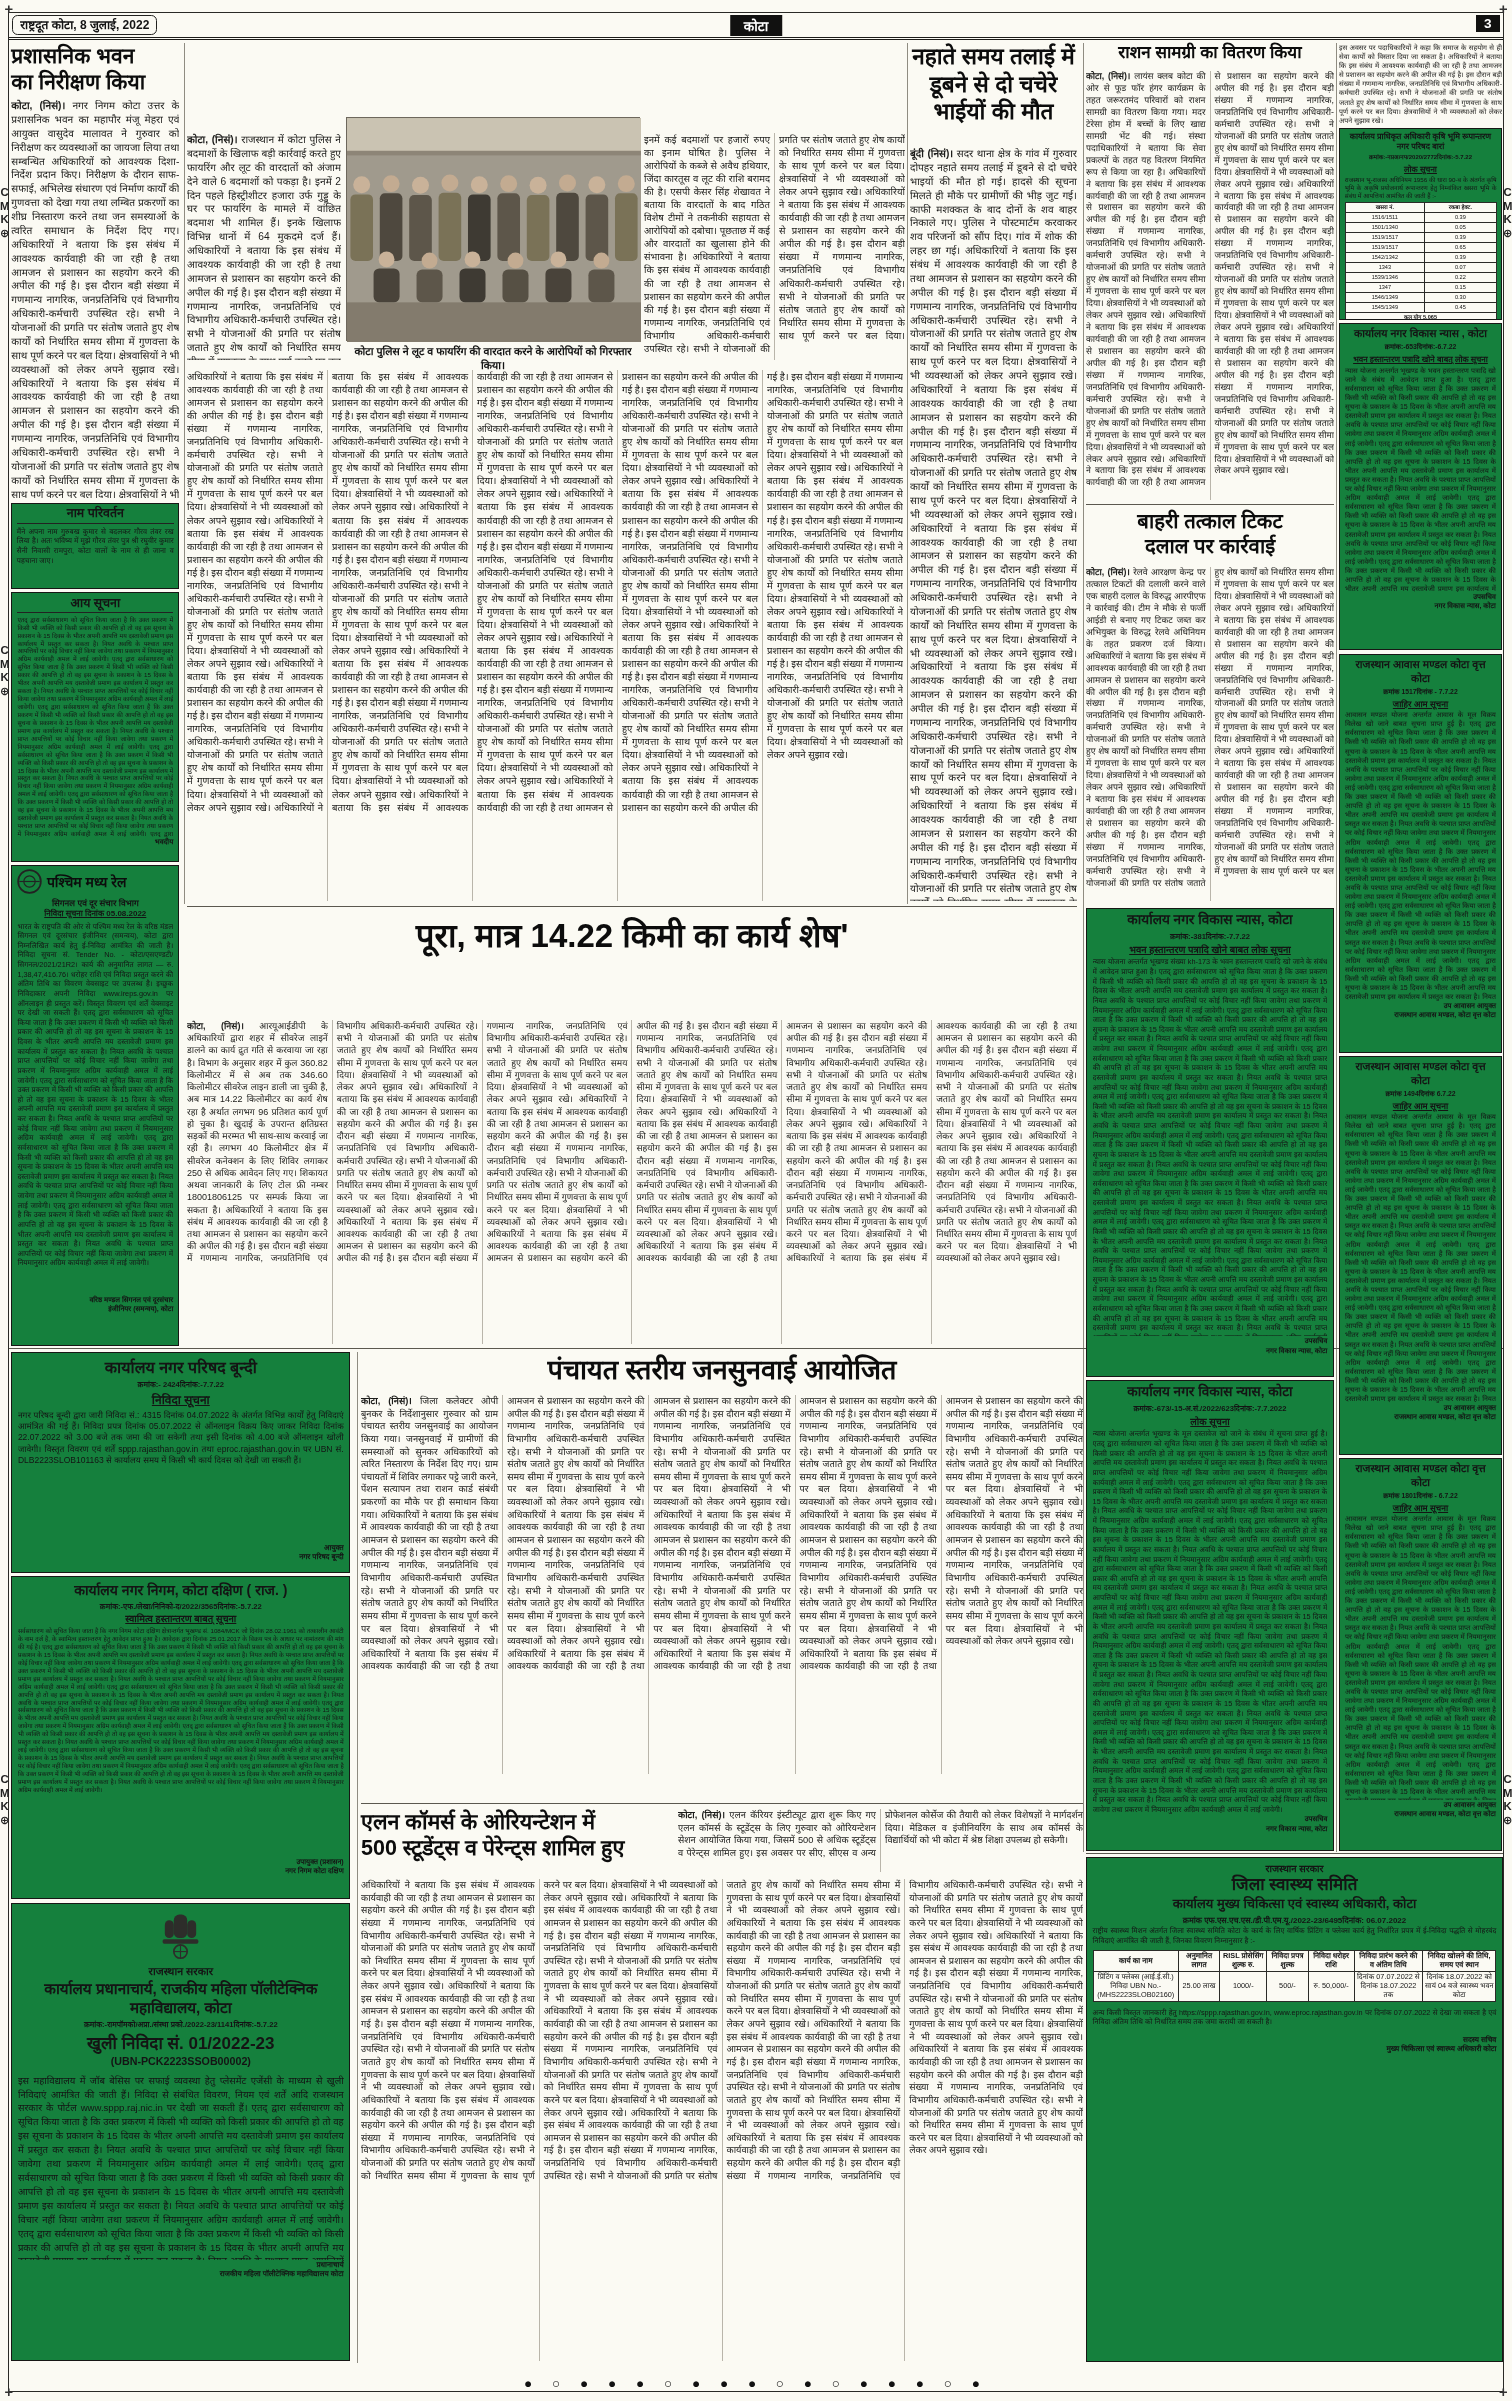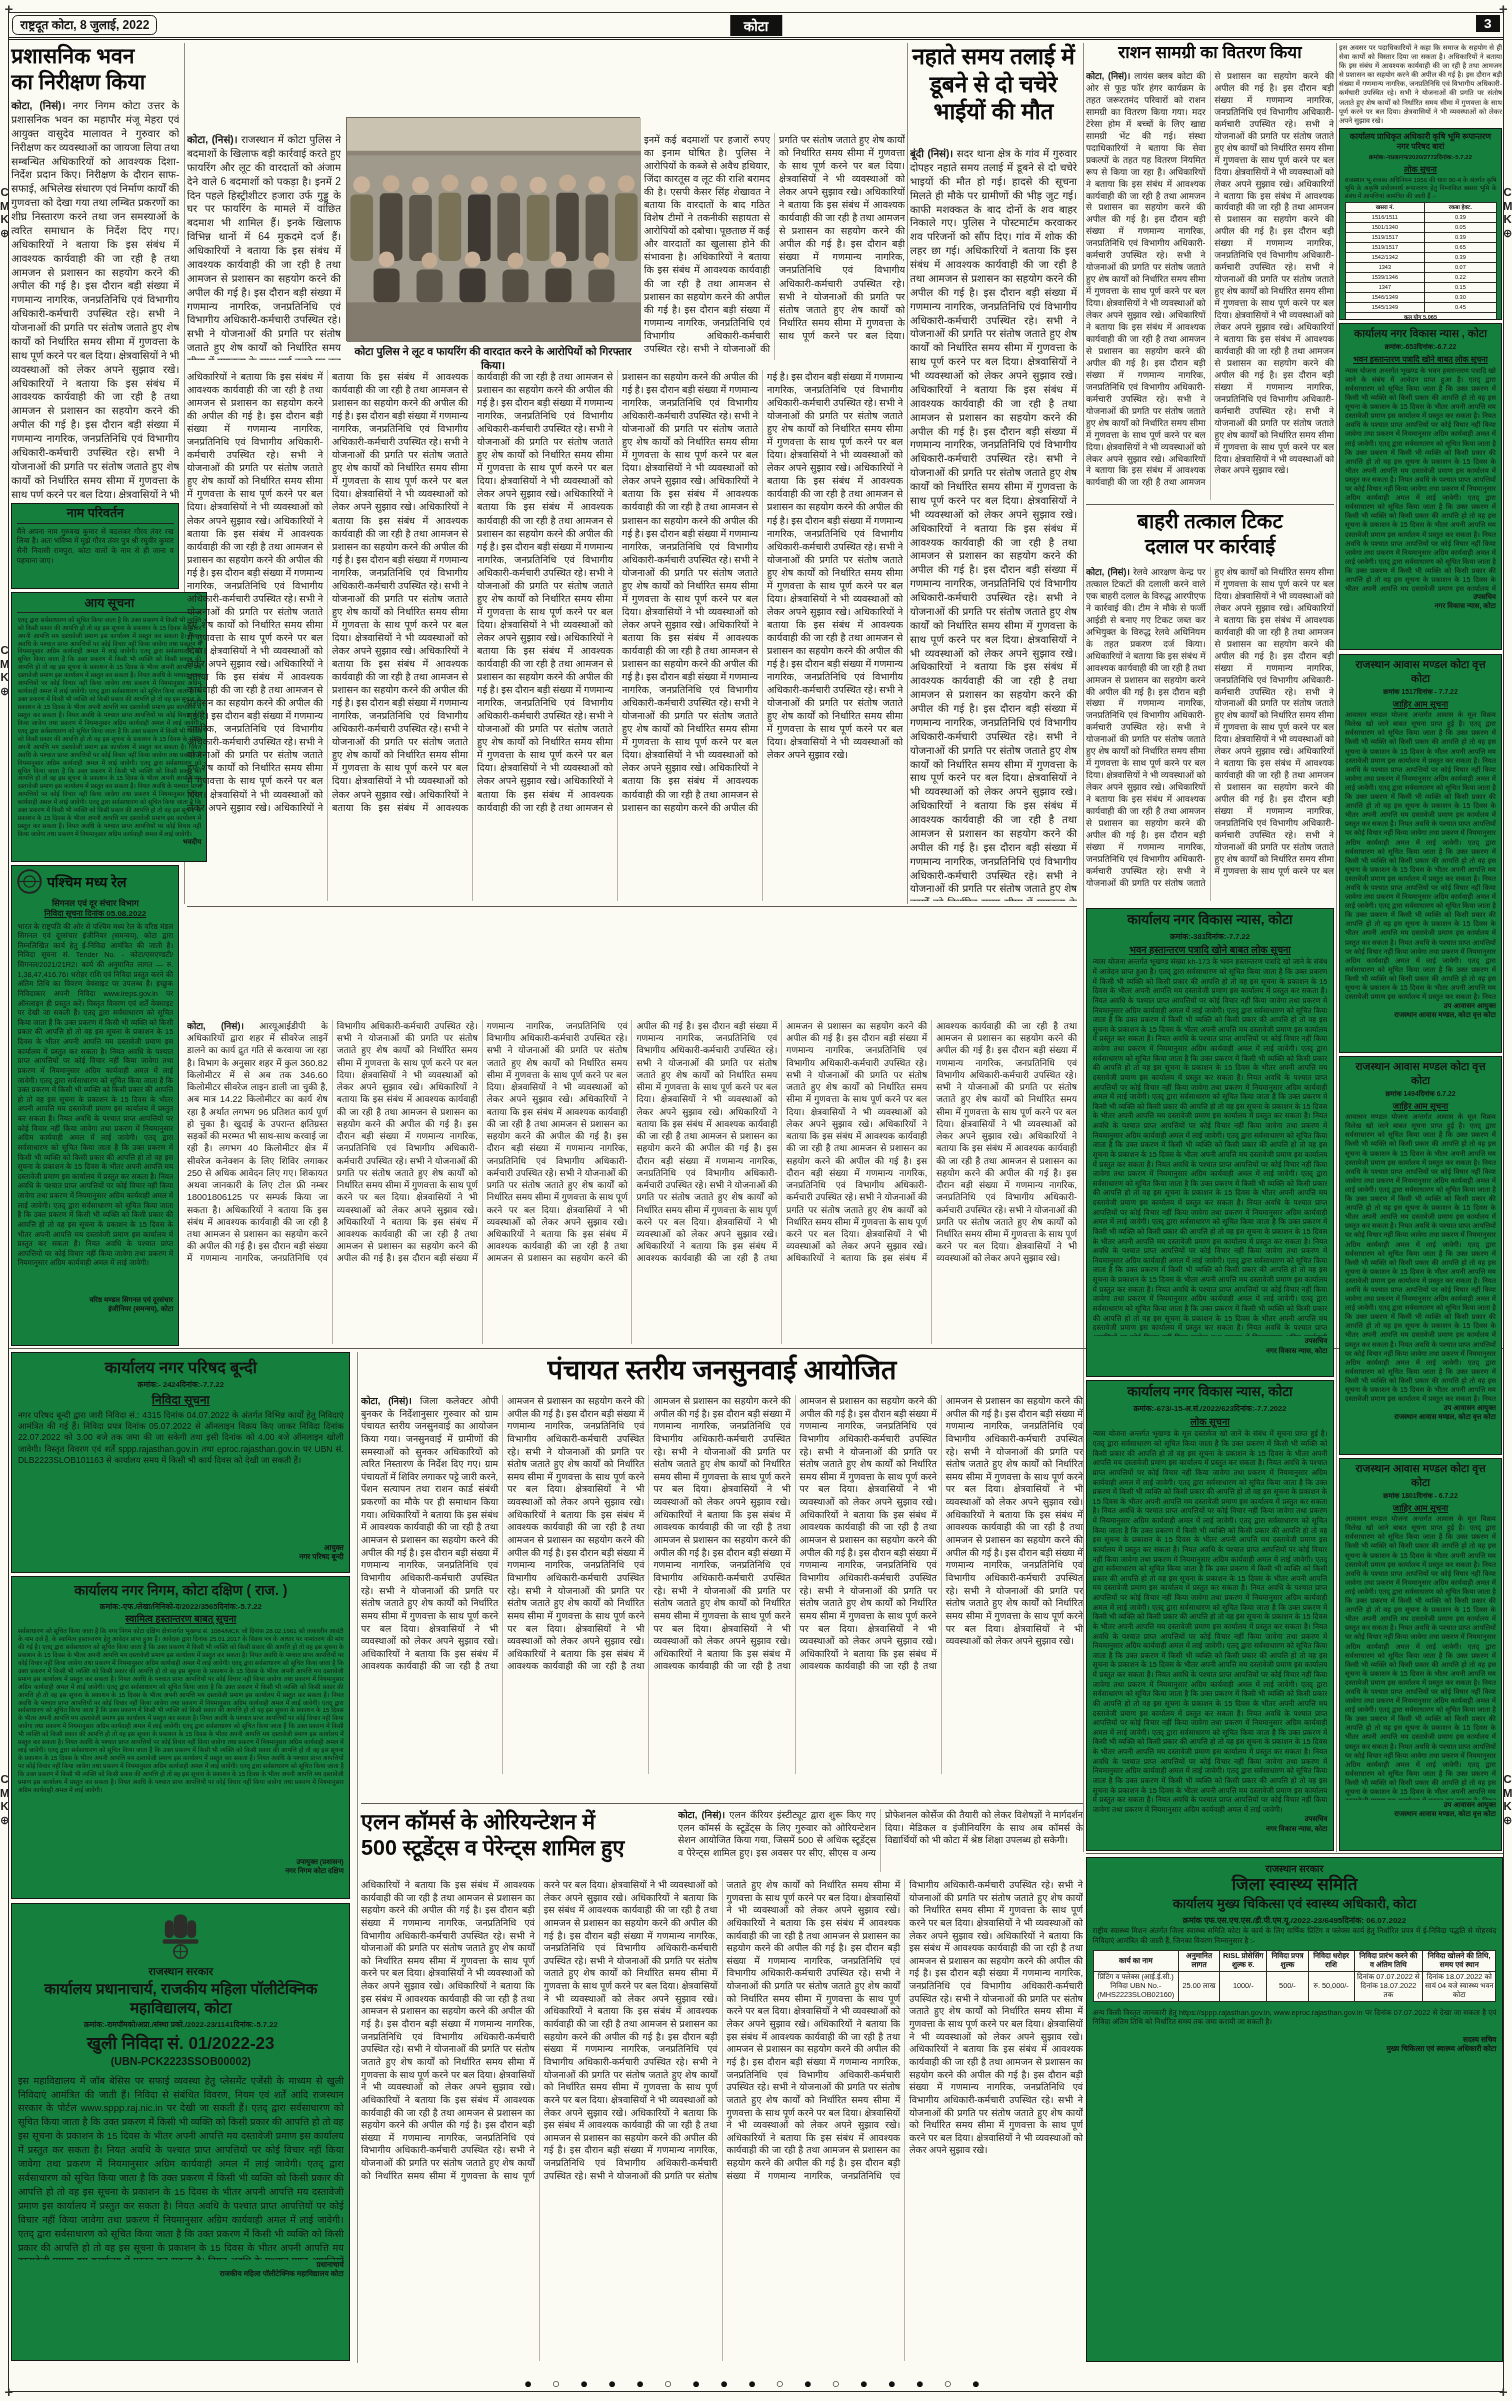--- a/index.html
+++ b/index.html
@@ -74,21 +74,21 @@
     <span class="dl">कोटा, (निसं)।</span>
     <span>नगर निगम कोटा उत्तर के प्रशासनिक भवन का महापौर मंजू मेहरा एवं आयुक्त वासुदेव मालावत ने गुरुवार को निरीक्षण कर व्यवस्थाओं का जायजा लिया तथा सम्बन्धित अधिकारियों को आवश्यक दिशा-निर्देश प्रदान किए। निरीक्षण के दौरान साफ-सफाई, अभिलेख संधारण एवं निर्माण कार्यों की गुणवत्ता को देखा गया तथा लम्बित प्रकरणों का शीघ्र निस्तारण करने तथा जन समस्याओं के त्वरित समाधान के निर्देश दिए गए।</span>
     <span>अधिकारियों ने बताया कि इस संबंध में आवश्यक कार्यवाही की जा रही है तथा आमजन से प्रशासन का सहयोग करने की अपील की गई है। इस दौरान बड़ी संख्या में गणमान्य नागरिक, जनप्रतिनिधि एवं विभागीय अधिकारी-कर्मचारी उपस्थित रहे। सभी ने योजनाओं की प्रगति पर संतोष जताते हुए शेष कार्यों को निर्धारित समय सीमा में गुणवत्ता के साथ पूर्ण करने पर बल दिया। क्षेत्रवासियों ने भी व्यवस्थाओं को लेकर अपने सुझाव रखे। अधिकारियों ने बताया कि इस संबंध में आवश्यक कार्यवाही की जा रही है तथा आमजन से प्रशासन का सहयोग करने की अपील की गई है। इस दौरान बड़ी संख्या में गणमान्य नागरिक, जनप्रतिनिधि एवं विभागीय अधिकारी-कर्मचारी उपस्थित रहे। सभी ने योजनाओं की प्रगति पर संतोष जताते हुए शेष कार्यों को निर्धारित समय सीमा में गुणवत्ता के साथ पूर्ण करने पर बल दिया। क्षेत्रवासियों ने भी व्यवस्थाओं को लेकर अपने सुझाव रखे। अधिकारियों ने बताया कि इस संबंध में आवश्यक कार्यवाही की जा रही है तथा आमजन से प्रशासन का सहयोग करने की अपील की गई है। इस दौरान बड़ी संख्या में गणमान्य नागरिक, जनप्रतिनिधि एवं विभागीय अधिकारी-कर्मचारी उपस्थित रहे। सभी ने योजनाओं की प्रगति पर संतोष जताते हुए शेष कार्यों को निर्धारित समय सीमा में गुणवत्ता के साथ पूर्ण करने पर बल दिया। क्षेत्रवासियों ने भी व्यवस्थाओं को लेकर अपने सुझाव रखे। </span>
   </div>
 
   <div class="abs box box1" style="left:11.3px;top:503px;width:168px;height:86px;padding:2.3px 4.5px;">
     <div class="norg" style="font-size:12.4px;border-bottom:0.8px solid #222;padding-bottom:1.1px;">नाम परिवर्तन</div>
     <div class="t13 jt" style="margin-top:2.8px;">मैंने अपना नाम गुरुबख कुमार से बदलकर गौरव तंवर रख लिया है। अतः भविष्य में मुझे गौरव तंवर पुत्र श्री रघुवीर कुमार सैनी निवासी रामपुरा, कोटा वालों के नाम से ही जाना व पहचाना जाए।</div>
   </div>
 
-  <div class="abs box box1" style="left:11.3px;top:592px;width:196px;height:270px;padding:2.8px 5.1px;">
+  <div class="abs box box1" style="left:11.3px;top:592px;width:168px;height:270px;padding:2.8px 5.1px;">
     <div class="norg" style="font-size:12.4px;border-bottom:0.8px solid #222;padding-bottom:1.1px;">आय सूचना</div>
     <div class="t11 jt" style="height:221px;overflow:hidden;margin-top:2.3px;">एतद् द्वारा सर्वसाधारण को सूचित किया जाता है कि उक्त प्रकरण में किसी भी व्यक्ति को किसी प्रकार की आपत्ति हो तो वह इस सूचना के प्रकाशन के 15 दिवस के भीतर अपनी आपत्ति मय दस्तावेजी प्रमाण इस कार्यालय में प्रस्तुत कर सकता है। नियत अवधि के पश्चात प्राप्त आपत्तियों पर कोई विचार नहीं किया जावेगा तथा प्रकरण में नियमानुसार अग्रिम कार्यवाही अमल में लाई जावेगी। एतद् द्वारा सर्वसाधारण को सूचित किया जाता है कि उक्त प्रकरण में किसी भी व्यक्ति को किसी प्रकार की आपत्ति हो तो वह इस सूचना के प्रकाशन के 15 दिवस के भीतर अपनी आपत्ति मय दस्तावेजी प्रमाण इस कार्यालय में प्रस्तुत कर सकता है। नियत अवधि के पश्चात प्राप्त आपत्तियों पर कोई विचार नहीं किया जावेगा तथा प्रकरण में नियमानुसार अग्रिम कार्यवाही अमल में लाई जावेगी। एतद् द्वारा सर्वसाधारण को सूचित किया जाता है कि उक्त प्रकरण में किसी भी व्यक्ति को किसी प्रकार की आपत्ति हो तो वह इस सूचना के प्रकाशन के 15 दिवस के भीतर अपनी आपत्ति मय दस्तावेजी प्रमाण इस कार्यालय में प्रस्तुत कर सकता है। नियत अवधि के पश्चात प्राप्त आपत्तियों पर कोई विचार नहीं किया जावेगा तथा प्रकरण में नियमानुसार अग्रिम कार्यवाही अमल में लाई जावेगी। एतद् द्वारा सर्वसाधारण को सूचित किया जाता है कि उक्त प्रकरण में किसी भी व्यक्ति को किसी प्रकार की आपत्ति हो तो वह इस सूचना के प्रकाशन के 15 दिवस के भीतर अपनी आपत्ति मय दस्तावेजी प्रमाण इस कार्यालय में प्रस्तुत कर सकता है। नियत अवधि के पश्चात प्राप्त आपत्तियों पर कोई विचार नहीं किया जावेगा तथा प्रकरण में नियमानुसार अग्रिम कार्यवाही अमल में लाई जावेगी। एतद् द्वारा सर्वसाधारण को सूचित किया जाता है कि उक्त प्रकरण में किसी भी व्यक्ति को किसी प्रकार की आपत्ति हो तो वह इस सूचना के प्रकाशन के 15 दिवस के भीतर अपनी आपत्ति मय दस्तावेजी प्रमाण इस कार्यालय में प्रस्तुत कर सकता है। नियत अवधि के पश्चात प्राप्त आपत्तियों पर कोई विचार नहीं किया जावेगा तथा प्रकरण में नियमानुसार अग्रिम कार्यवाही अमल में लाई जावेगी। एतद् द्वारा सर्वसाधारण को सूचित किया जाता है कि उक्त प्रकरण में किसी भी व्यक्ति को किसी प्रकार की आपत्ति हो तो वह इस सूचना के प्रकाशन के 15 दिवस के भीतर अपनी आपत्ति मय दस्तावेजी प्रमाण इस कार्यालय में प्रस्तुत कर सकता है। नियत अवधि के पश्चात प्राप्त आपत्तियों पर कोई विचार नहीं किया जावेगा तथा प्रकरण में नियमानुसार अग्रिम कार्यवाही अमल में लाई जावेगी। </div>
     <div class="sign t12">भवदीय</div>
   </div>
 
   <div class="abs box" style="left:11.3px;top:865px;width:168px;height:481px;padding:3.4px 5.1px;">
     <div style="display:flex;align-items:center;gap:4.5px;">
       <span>
         <svg width="25" height="25" viewBox="0 0 44 44">
             <circle cx="22" cy="22" r="20" fill="none" stroke="#222" stroke-width="3"></circle>
@@ -404,20 +404,21 @@
     <div class="nhead" style="font-size:9.6px;">लोक सूचना</div>
     <div class="t13 jt" style="height:385px;overflow:hidden;">
       <span>न्यास योजना अन्तर्गत भूखण्ड के मूल दस्तावेज खो जाने के संबंध में सूचना प्राप्त हुई है।</span>
       <span>एतद् द्वारा सर्वसाधारण को सूचित किया जाता है कि उक्त प्रकरण में किसी भी व्यक्ति को किसी प्रकार की आपत्ति हो तो वह इस सूचना के प्रकाशन के 15 दिवस के भीतर अपनी आपत्ति मय दस्तावेजी प्रमाण इस कार्यालय में प्रस्तुत कर सकता है। नियत अवधि के पश्चात प्राप्त आपत्तियों पर कोई विचार नहीं किया जावेगा तथा प्रकरण में नियमानुसार अग्रिम कार्यवाही अमल में लाई जावेगी। एतद् द्वारा सर्वसाधारण को सूचित किया जाता है कि उक्त प्रकरण में किसी भी व्यक्ति को किसी प्रकार की आपत्ति हो तो वह इस सूचना के प्रकाशन के 15 दिवस के भीतर अपनी आपत्ति मय दस्तावेजी प्रमाण इस कार्यालय में प्रस्तुत कर सकता है। नियत अवधि के पश्चात प्राप्त आपत्तियों पर कोई विचार नहीं किया जावेगा तथा प्रकरण में नियमानुसार अग्रिम कार्यवाही अमल में लाई जावेगी। एतद् द्वारा सर्वसाधारण को सूचित किया जाता है कि उक्त प्रकरण में किसी भी व्यक्ति को किसी प्रकार की आपत्ति हो तो वह इस सूचना के प्रकाशन के 15 दिवस के भीतर अपनी आपत्ति मय दस्तावेजी प्रमाण इस कार्यालय में प्रस्तुत कर सकता है। नियत अवधि के पश्चात प्राप्त आपत्तियों पर कोई विचार नहीं किया जावेगा तथा प्रकरण में नियमानुसार अग्रिम कार्यवाही अमल में लाई जावेगी। एतद् द्वारा सर्वसाधारण को सूचित किया जाता है कि उक्त प्रकरण में किसी भी व्यक्ति को किसी प्रकार की आपत्ति हो तो वह इस सूचना के प्रकाशन के 15 दिवस के भीतर अपनी आपत्ति मय दस्तावेजी प्रमाण इस कार्यालय में प्रस्तुत कर सकता है। नियत अवधि के पश्चात प्राप्त आपत्तियों पर कोई विचार नहीं किया जावेगा तथा प्रकरण में नियमानुसार अग्रिम कार्यवाही अमल में लाई जावेगी। एतद् द्वारा सर्वसाधारण को सूचित किया जाता है कि उक्त प्रकरण में किसी भी व्यक्ति को किसी प्रकार की आपत्ति हो तो वह इस सूचना के प्रकाशन के 15 दिवस के भीतर अपनी आपत्ति मय दस्तावेजी प्रमाण इस कार्यालय में प्रस्तुत कर सकता है। नियत अवधि के पश्चात प्राप्त आपत्तियों पर कोई विचार नहीं किया जावेगा तथा प्रकरण में नियमानुसार अग्रिम कार्यवाही अमल में लाई जावेगी। एतद् द्वारा सर्वसाधारण को सूचित किया जाता है कि उक्त प्रकरण में किसी भी व्यक्ति को किसी प्रकार की आपत्ति हो तो वह इस सूचना के प्रकाशन के 15 दिवस के भीतर अपनी आपत्ति मय दस्तावेजी प्रमाण इस कार्यालय में प्रस्तुत कर सकता है। नियत अवधि के पश्चात प्राप्त आपत्तियों पर कोई विचार नहीं किया जावेगा तथा प्रकरण में नियमानुसार अग्रिम कार्यवाही अमल में लाई जावेगी। एतद् द्वारा सर्वसाधारण को सूचित किया जाता है कि उक्त प्रकरण में किसी भी व्यक्ति को किसी प्रकार की आपत्ति हो तो वह इस सूचना के प्रकाशन के 15 दिवस के भीतर अपनी आपत्ति मय दस्तावेजी प्रमाण इस कार्यालय में प्रस्तुत कर सकता है। नियत अवधि के पश्चात प्राप्त आपत्तियों पर कोई विचार नहीं किया जावेगा तथा प्रकरण में नियमानुसार अग्रिम कार्यवाही अमल में लाई जावेगी। एतद् द्वारा सर्वसाधारण को सूचित किया जाता है कि उक्त प्रकरण में किसी भी व्यक्ति को किसी प्रकार की आपत्ति हो तो वह इस सूचना के प्रकाशन के 15 दिवस के भीतर अपनी आपत्ति मय दस्तावेजी प्रमाण इस कार्यालय में प्रस्तुत कर सकता है। नियत अवधि के पश्चात प्राप्त आपत्तियों पर कोई विचार नहीं किया जावेगा तथा प्रकरण में नियमानुसार अग्रिम कार्यवाही अमल में लाई जावेगी। एतद् द्वारा सर्वसाधारण को सूचित किया जाता है कि उक्त प्रकरण में किसी भी व्यक्ति को किसी प्रकार की आपत्ति हो तो वह इस सूचना के प्रकाशन के 15 दिवस के भीतर अपनी आपत्ति मय दस्तावेजी प्रमाण इस कार्यालय में प्रस्तुत कर सकता है। नियत अवधि के पश्चात प्राप्त आपत्तियों पर कोई विचार नहीं किया जावेगा तथा प्रकरण में नियमानुसार अग्रिम कार्यवाही अमल में लाई जावेगी। </span>
     </div>
     <div class="sign t12">उपसचिव</div>
     <div class="sign t12">नगर विकास न्यास, कोटा</div>
   </div>
 
   <div class="abs hl ctr" style="left:187px;top:916px;width:890px;font-size:33px;line-height:1.2;">
+    <div>पूरा, मात्र 14.22 किमी का कार्य शेष'</div>
   </div>
   <div class="abs cols6 bt" style="left:187px;top:1020px;width:890px;height:324px;font-size:9px;">
     <span class="dl">कोटा, (निसं)।</span>
     <span>आरयूआईडीपी के अधिकारियों द्वारा शहर में सीवरेज लाइनें डालने का कार्य द्रुत गति से करवाया जा रहा है। विभाग के अनुसार शहर में कुल 360.82 किलोमीटर में से अब तक 346.60 किलोमीटर सीवरेज लाइन डाली जा चुकी है, अब मात्र 14.22 किलोमीटर का कार्य शेष रहा है अर्थात लगभग 96 प्रतिशत कार्य पूर्ण हो चुका है। खुदाई के उपरान्त क्षतिग्रस्त सड़कों की मरम्मत भी साथ-साथ करवाई जा रही है। लगभग 40 किलोमीटर क्षेत्र में सीवरेज कनेक्शन के लिए शिविर लगाकर 250 से अधिक आवेदन लिए गए। शिकायत अथवा जानकारी के लिए टोल फ्री नम्बर 18001806125 पर सम्पर्क किया जा सकता है।</span>
     <span>अधिकारियों ने बताया कि इस संबंध में आवश्यक कार्यवाही की जा रही है तथा आमजन से प्रशासन का सहयोग करने की अपील की गई है। इस दौरान बड़ी संख्या में गणमान्य नागरिक, जनप्रतिनिधि एवं विभागीय अधिकारी-कर्मचारी उपस्थित रहे। सभी ने योजनाओं की प्रगति पर संतोष जताते हुए शेष कार्यों को निर्धारित समय सीमा में गुणवत्ता के साथ पूर्ण करने पर बल दिया। क्षेत्रवासियों ने भी व्यवस्थाओं को लेकर अपने सुझाव रखे। अधिकारियों ने बताया कि इस संबंध में आवश्यक कार्यवाही की जा रही है तथा आमजन से प्रशासन का सहयोग करने की अपील की गई है। इस दौरान बड़ी संख्या में गणमान्य नागरिक, जनप्रतिनिधि एवं विभागीय अधिकारी-कर्मचारी उपस्थित रहे। सभी ने योजनाओं की प्रगति पर संतोष जताते हुए शेष कार्यों को निर्धारित समय सीमा में गुणवत्ता के साथ पूर्ण करने पर बल दिया। क्षेत्रवासियों ने भी व्यवस्थाओं को लेकर अपने सुझाव रखे। अधिकारियों ने बताया कि इस संबंध में आवश्यक कार्यवाही की जा रही है तथा आमजन से प्रशासन का सहयोग करने की अपील की गई है। इस दौरान बड़ी संख्या में गणमान्य नागरिक, जनप्रतिनिधि एवं विभागीय अधिकारी-कर्मचारी उपस्थित रहे। सभी ने योजनाओं की प्रगति पर संतोष जताते हुए शेष कार्यों को निर्धारित समय सीमा में गुणवत्ता के साथ पूर्ण करने पर बल दिया। क्षेत्रवासियों ने भी व्यवस्थाओं को लेकर अपने सुझाव रखे। अधिकारियों ने बताया कि इस संबंध में आवश्यक कार्यवाही की जा रही है तथा आमजन से प्रशासन का सहयोग करने की अपील की गई है। इस दौरान बड़ी संख्या में गणमान्य नागरिक, जनप्रतिनिधि एवं विभागीय अधिकारी-कर्मचारी उपस्थित रहे। सभी ने योजनाओं की प्रगति पर संतोष जताते हुए शेष कार्यों को निर्धारित समय सीमा में गुणवत्ता के साथ पूर्ण करने पर बल दिया। क्षेत्रवासियों ने भी व्यवस्थाओं को लेकर अपने सुझाव रखे। अधिकारियों ने बताया कि इस संबंध में आवश्यक कार्यवाही की जा रही है तथा आमजन से प्रशासन का सहयोग करने की अपील की गई है। इस दौरान बड़ी संख्या में गणमान्य नागरिक, जनप्रतिनिधि एवं विभागीय अधिकारी-कर्मचारी उपस्थित रहे। सभी ने योजनाओं की प्रगति पर संतोष जताते हुए शेष कार्यों को निर्धारित समय सीमा में गुणवत्ता के साथ पूर्ण करने पर बल दिया। क्षेत्रवासियों ने भी व्यवस्थाओं को लेकर अपने सुझाव रखे। अधिकारियों ने बताया कि इस संबंध में आवश्यक कार्यवाही की जा रही है तथा आमजन से प्रशासन का सहयोग करने की अपील की गई है। इस दौरान बड़ी संख्या में गणमान्य नागरिक, जनप्रतिनिधि एवं विभागीय अधिकारी-कर्मचारी उपस्थित रहे। सभी ने योजनाओं की प्रगति पर संतोष जताते हुए शेष कार्यों को निर्धारित समय सीमा में गुणवत्ता के साथ पूर्ण करने पर बल दिया। क्षेत्रवासियों ने भी व्यवस्थाओं को लेकर अपने सुझाव रखे। अधिकारियों ने बताया कि इस संबंध में आवश्यक कार्यवाही की जा रही है तथा आमजन से प्रशासन का सहयोग करने की अपील की गई है। इस दौरान बड़ी संख्या में गणमान्य नागरिक, जनप्रतिनिधि एवं विभागीय अधिकारी-कर्मचारी उपस्थित रहे। सभी ने योजनाओं की प्रगति पर संतोष जताते हुए शेष कार्यों को निर्धारित समय सीमा में गुणवत्ता के साथ पूर्ण करने पर बल दिया। क्षेत्रवासियों ने भी व्यवस्थाओं को लेकर अपने सुझाव रखे। अधिकारियों ने बताया कि इस संबंध में आवश्यक कार्यवाही की जा रही है तथा आमजन से प्रशासन का सहयोग करने की अपील की गई है। इस दौरान बड़ी संख्या में गणमान्य नागरिक, जनप्रतिनिधि एवं विभागीय अधिकारी-कर्मचारी उपस्थित रहे। सभी ने योजनाओं की प्रगति पर संतोष जताते हुए शेष कार्यों को निर्धारित समय सीमा में गुणवत्ता के साथ पूर्ण करने पर बल दिया। क्षेत्रवासियों ने भी व्यवस्थाओं को लेकर अपने सुझाव रखे। अधिकारियों ने बताया कि इस संबंध में आवश्यक कार्यवाही की जा रही है तथा आमजन से प्रशासन का सहयोग करने की अपील की गई है। इस दौरान बड़ी संख्या में गणमान्य नागरिक, जनप्रतिनिधि एवं विभागीय अधिकारी-कर्मचारी उपस्थित रहे। सभी ने योजनाओं की प्रगति पर संतोष जताते हुए शेष कार्यों को निर्धारित समय सीमा में गुणवत्ता के साथ पूर्ण करने पर बल दिया। क्षेत्रवासियों ने भी व्यवस्थाओं को लेकर अपने सुझाव रखे। अधिकारियों ने बताया कि इस संबंध में आवश्यक कार्यवाही की जा रही है तथा आमजन से प्रशासन का सहयोग करने की अपील की गई है। इस दौरान बड़ी संख्या में गणमान्य नागरिक, जनप्रतिनिधि एवं विभागीय अधिकारी-कर्मचारी उपस्थित रहे। सभी ने योजनाओं की प्रगति पर संतोष जताते हुए शेष कार्यों को निर्धारित समय सीमा में गुणवत्ता के साथ पूर्ण करने पर बल दिया। क्षेत्रवासियों ने भी व्यवस्थाओं को लेकर अपने सुझाव रखे। </span>
   </div>
 
   <div class="abs hl ctr" style="left:361px;top:1354px;width:722px;font-size:27px;">पंचायत स्तरीय जनसुनवाई आयोजित</div>
   <div class="abs cols5 bt" style="left:361px;top:1395px;width:722px;height:379px;font-size:9.3px;">
     <span class="dl">कोटा, (निसं)।</span>

